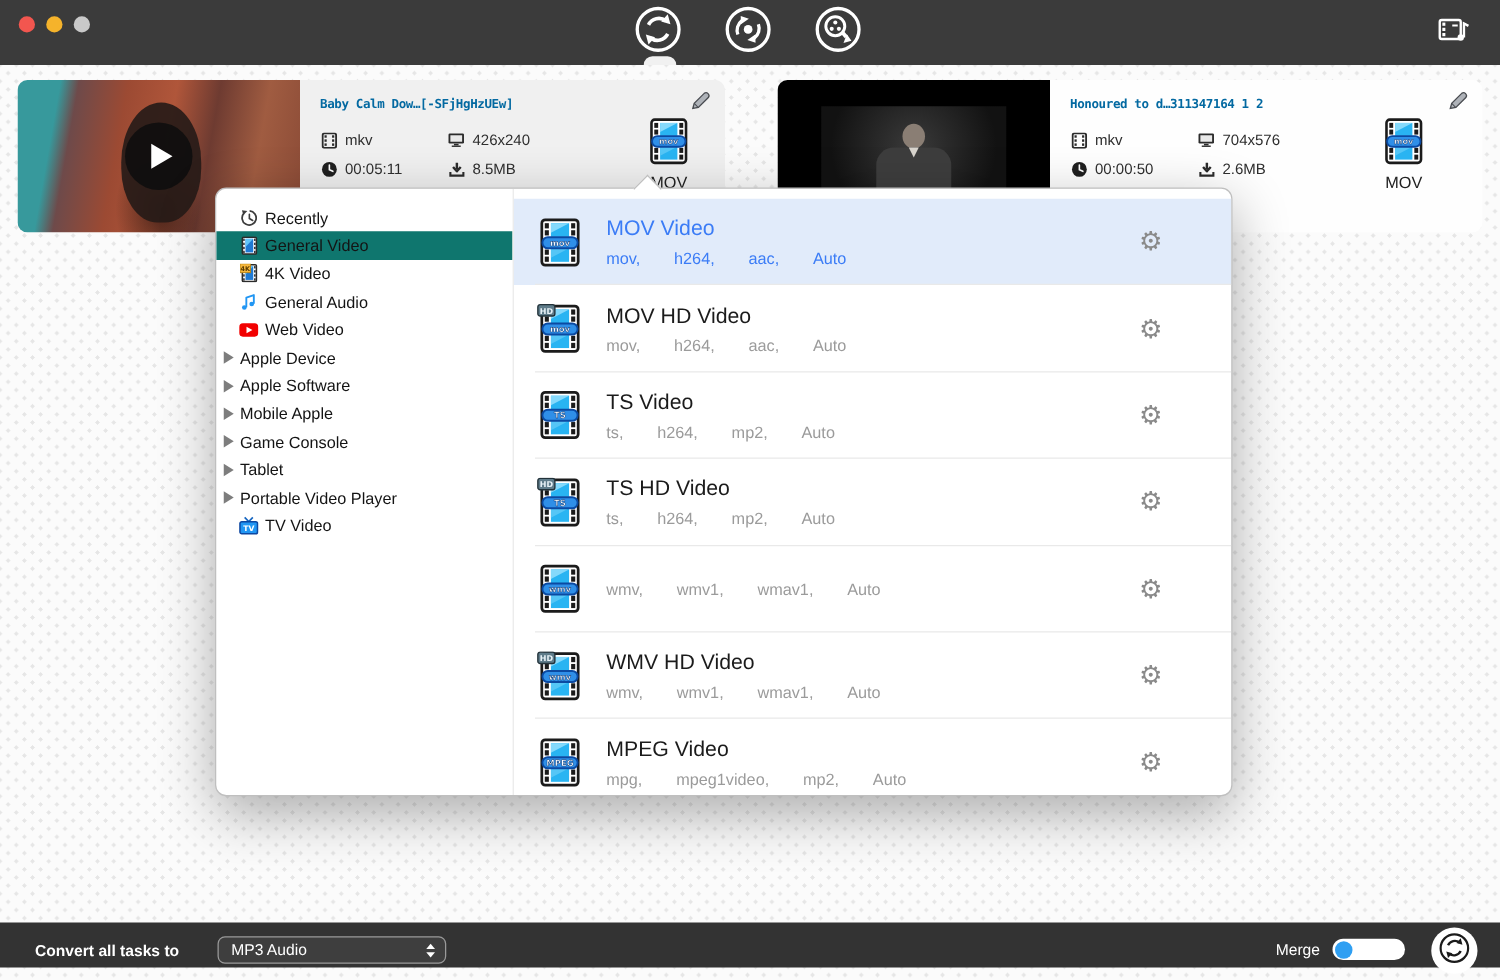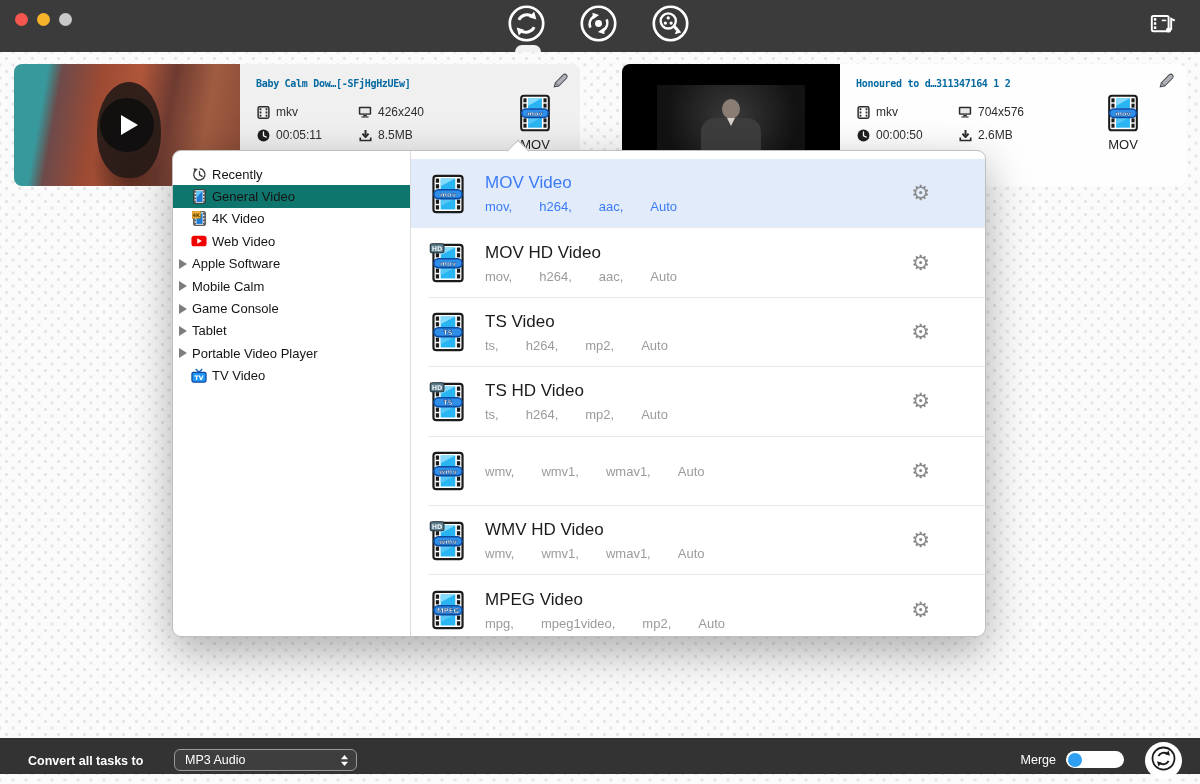--- a/index.html
+++ b/index.html
@@ -368,34 +368,48 @@
                 <rect x="12" y="12.4" width="1.3" height="2"></rect>
               </g>
               <rect x="0" y="0" width="9" height="7.6" fill="#f6b73c" stroke="#b78317" stroke-width="0.8"></rect>
               <text x="4.5" y="6" text-anchor="middle" font-size="5.5" font-weight="bold" fill="#5b3c00" font-family="'DejaVu Sans',sans-serif">4K</text>
             </svg>
           </span>
           <span class="cat-label">4K Video</span>
         </div>
         <div class="cat-row">
           <span class="cat-icon">
+            <svg viewBox="0 0 16 16" width="15" height="15">
+              <path d="M5.4 12.6 V4.4 l6.4-2.2 V9.6" fill="none" stroke="#2196f3" stroke-width="1.6" stroke-linejoin="round"></path>
+              <circle cx="3.7" cy="12.8" r="2" fill="#2196f3"></circle>
+              <circle cx="10" cy="9.8" r="2" fill="#2196f3"></circle>
+            </svg>
+          </span>
+          <span class="cat-label">General Audio</span>
+        </div>
+        <div class="cat-row">
+          <span class="cat-icon">
             <svg viewBox="0 0 18 13" width="17" height="12">
               <rect x="0.5" y="0.5" width="17" height="12" rx="3.2" fill="#f20000"></rect>
               <polygon points="7,3.5 12.3,6.5 7,9.5" fill="#fff"></polygon>
             </svg>
           </span>
           <span class="cat-label">Web Video</span>
         </div>
         <div class="cat-row">
           <span class="tri"></span>
+          <span class="cat-label">Apple Device</span>
+        </div>
+        <div class="cat-row">
+          <span class="tri"></span>
           <span class="cat-label">Apple Software</span>
         </div>
         <div class="cat-row">
           <span class="tri"></span>
-          <span class="cat-label">Mobile Calm</span>
+          <span class="cat-label">Mobile Apple</span>
         </div>
         <div class="cat-row">
           <span class="tri"></span>
           <span class="cat-label">Game Console</span>
         </div>
         <div class="cat-row">
           <span class="tri"></span>
           <span class="cat-label">Tablet</span>
         </div>
         <div class="cat-row">

